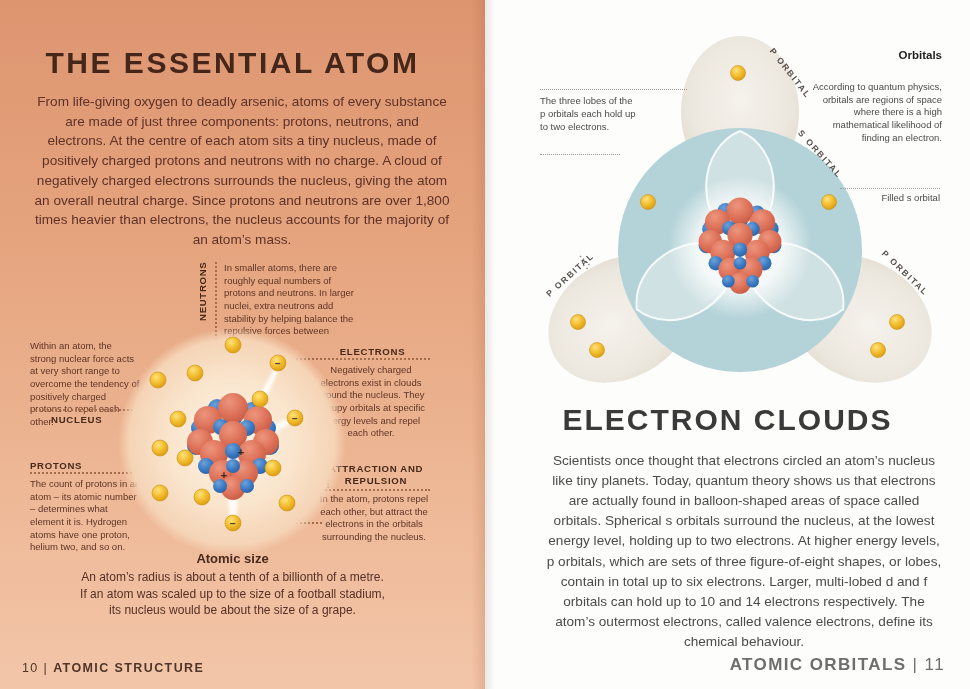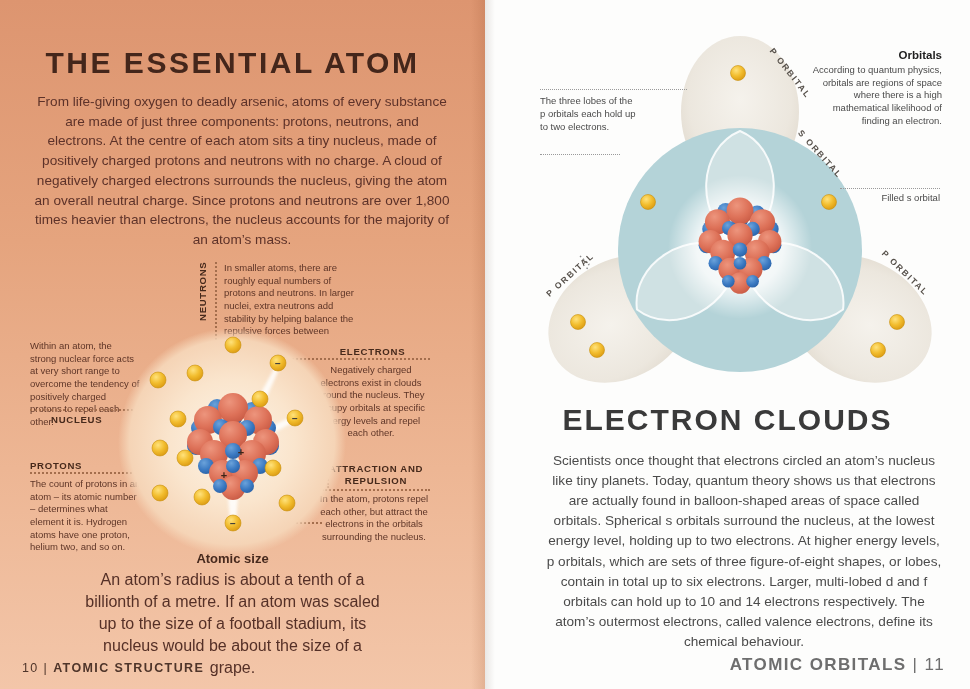--- a/index.html
+++ b/index.html
@@ -21,29 +21,29 @@
     font-size:13.6px;line-height:1.45;color:#5d3229;}
   .ann{position:absolute;font-size:9.5px;line-height:1.33;color:#5e3527;}
   .h-small{position:absolute;font-size:9.6px;font-weight:bold;letter-spacing:.7px;color:#46291b;line-height:1.25;}
   .ta-r{text-align:center;}
   .dot-h{position:absolute;height:0;border-top:2px dotted #a46e4d;}
   .dot-v{position:absolute;width:0;border-left:2px dotted #a46e4d;}
   .vert{writing-mode:vertical-rl;transform:rotate(180deg);}
   .atom-svg{position:absolute;left:110px;top:320px;}
   .atomic-size{position:absolute;top:551px;left:80px;width:305px;text-align:center;color:#553027;}
   .atomic-size .cap{font-size:13px;font-weight:bold;color:#47291d;margin-bottom:3px;}
-  .atomic-size .txt{font-size:16px;line-height:1.38;}
+  .atomic-size .txt{font-size:12px;line-height:1.38;}
   .l-footer{position:absolute;left:22px;bottom:14px;font-size:12.5px;letter-spacing:1.4px;color:#4f352a;}
   .l-footer .sec{font-weight:bold;}
 
   
   .orb-svg{position:absolute;left:0;top:0;}
   .r-ann{position:absolute;font-size:9.5px;line-height:1.36;color:#4a4a4a;}
   .r-dot-h{position:absolute;height:0;border-top:1.6px dotted #9a9a9a;}
-  .orb-head{font-size:11.5px;font-weight:bold;color:#1f1f1f;margin-bottom:0;}
+  .orb-head{font-size:11.5px;font-weight:bold;color:#1f1f1f;margin-bottom:17px;}
   .r-title{position:absolute;top:403px;left:30px;width:425px;text-align:center;
     font-size:30px;font-weight:bold;letter-spacing:2px;color:#3a3a3a;}
   .r-body{position:absolute;top:451px;left:58px;width:402px;text-align:center;
     font-size:13.6px;line-height:1.48;color:#4b4b4b;}
   .r-footer{position:absolute;right:25px;bottom:14px;font-size:17px;letter-spacing:1.4px;color:#6e6e6e;}
   .r-footer .sec{font-weight:bold;}
   .svg-label{font-family:"Liberation Sans",sans-serif;font-size:8.6px;font-weight:bold;
     letter-spacing:1.7px;fill:#56504a;}
 </style>
 </head>

